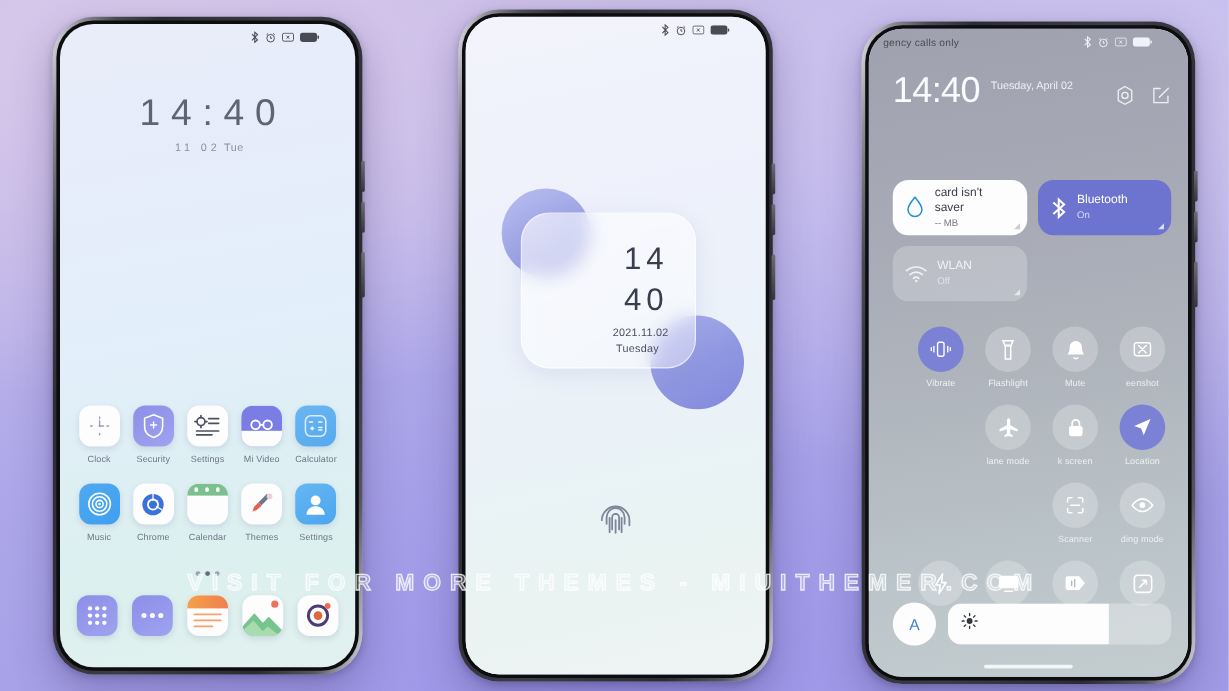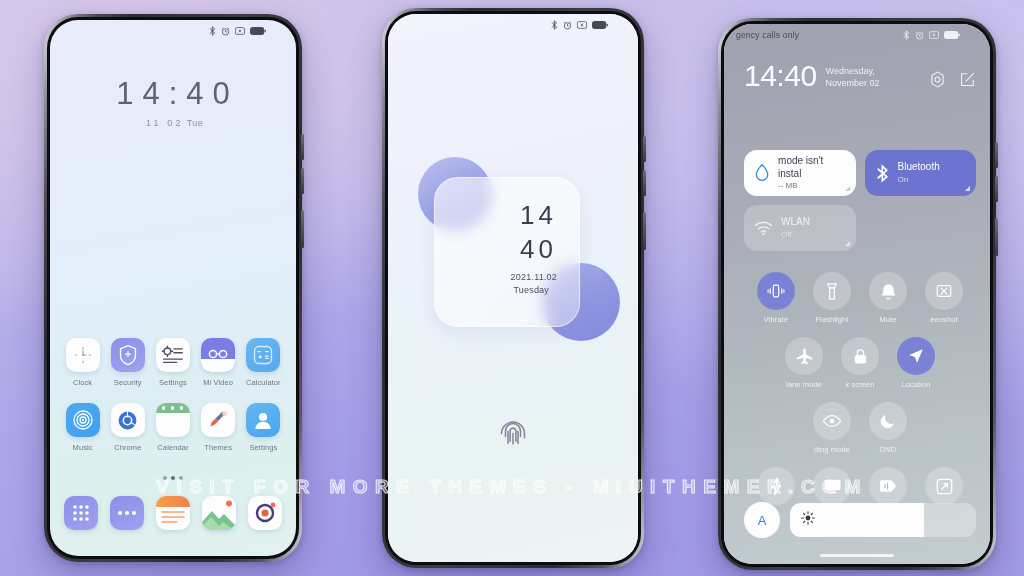--- a/index.html
+++ b/index.html
@@ -81,21 +81,21 @@
 
   
   .ls { position: absolute; inset: 0;
     background: linear-gradient(168deg,#f2f3fb 0%,#eef1fb 30%,#eaf2f8 58%,#e9f3f2 80%,#eef4f3 100%); }
   .blob { position: absolute; border-radius: 50%; }
   .blob.b1 { width: 74px; height: 74px; left: 30px; top: 143px;
     background: linear-gradient(150deg,#b9bfef 0%,#9aa1e4 60%,#8f96e0 100%); }
   .blob.b2 { width: 78px; height: 78px; left: 154px; top: 249px;
     background: linear-gradient(150deg,#aab1ea 0%,#8f96e1 55%,#8289dd 100%); }
   .ls-card {
-    position: absolute; left: 46px; top: 163px; width: 146px; height: 150px;
+    position: absolute; left: 46px; top: 163px; width: 146px; height: 130px;
     border-radius: 24px;
     background: linear-gradient(145deg, rgba(255,255,255,.62), rgba(255,255,255,.40));
     border: 1px solid rgba(255,255,255,.6);
     backdrop-filter: blur(7px);
     box-shadow: 0 5px 18px rgba(120,125,190,.14);
   }
   .ls-card .hh, .ls-card .mm {
     position: absolute; right: 22px; font-size: 26px; color: #3a3d4d;
     letter-spacing: 4px; font-weight: 400;
   }
@@ -128,21 +128,21 @@
   .bigtile.on .tt { color: #ffffff; }
   .bigtile.off .tt { color: #f0f2f6; }
   .bigtile .sub { font-size: 8px; opacity: .72; display: block; margin-top: 1px; }
   .bigtile .corner { position: absolute; right: 6px; bottom: 5px;
     width: 0; height: 0; border-left: 5px solid transparent; }
   .bigtile.white .corner { border-bottom: 5px solid #c9ccd8; }
   .bigtile.on .corner { border-bottom: 5px solid rgba(255,255,255,.75); }
   .bigtile.off .corner { border-bottom: 5px solid rgba(255,255,255,.6); }
 
   .cc-toggles { position: absolute; top: 248px; left: 16px; right: 10px; }
-  .tg-row { display: flex; justify-content: center; margin-bottom: 13px; }
+  .tg-row { display: flex; justify-content: flex-end; margin-bottom: 13px; }
   .tg { width: 56px; text-align: center; }
   .tg .circ { width: 38px; height: 38px; border-radius: 50%; margin: 0 auto 5px;
     display: flex; align-items: center; justify-content: center;
     background: rgba(255,255,255,.24); }
   .tg .circ.on { background: #7b82d6; }
   .tg .lbl { font-size: 7.5px; color: #eef0f5; white-space: nowrap; letter-spacing: .1px; }
 
   .cc-bright { position: absolute; bottom: 26px; left: 20px; right: 14px;
     display: flex; align-items: center; gap: 10px; }
   .auto-btn { width: 36px; height: 36px; border-radius: 50%; background: #fdfdfe;
@@ -454,21 +454,21 @@
         </svg>
         <svg class="sbi" width="16" height="8" viewBox="0 0 18 9">
           <rect x="0" y="0" width="16" height="9" rx="3" fill="#f0f2f7"></rect>
           <rect x="16.4" y="3" width="1.4" height="3" rx="0.6" fill="#f0f2f7"></rect>
         </svg>
       </div>
 
       <div class="cc-top">
         <div class="cc-clockline">
           <div class="cc-time">14:40</div>
-          <div class="cc-date">Wednesday, November 02</div>
+          <div class="cc-date">Tuesday, April 02</div>
           <div class="cc-acts">
             <span>
               <svg width="17" height="17" viewBox="0 0 20 20">
                 <path d="M10 1.3 16.6 5v10L10 18.7 3.4 15V5z" fill="none" stroke="#eef0f5" stroke-width="1.3"></path>
                 <circle cx="10" cy="10" r="3" fill="none" stroke="#eef0f5" stroke-width="1.3"></circle>
               </svg>
             </span>
             <span>
               <svg width="17" height="17" viewBox="0 0 20 20">
                 <path d="M16.8 10.8V17H3V3.2h6.2" fill="none" stroke="#eef0f5" stroke-width="1.3" stroke-linecap="round"></path>
@@ -478,21 +478,21 @@
           </div>
         </div>
       </div>
 
       <div class="cc-big">
         <div class="bigtile white">
           <svg width="17" height="20" viewBox="0 0 18 22">
             <path d="M9 1.6c3.4 4 6.4 7 6.4 11.2A6.4 6.4 0 0 1 9 19.2a6.4 6.4 0 0 1-6.4-6.4C2.6 8.6 5.6 5.6 9 1.6z" fill="none" stroke="#1f8fd6" stroke-width="1.4"></path>
           </svg>
           <div class="tt">
-            <span>mode isn't instal</span>
+            <span>card isn't saver</span>
             <span class="sub">-- MB</span>
           </div>
           <span class="corner"></span>
         </div>
         <div class="bigtile on">
           <svg width="15" height="19" viewBox="0 0 12 18">
             <path d="M1.5 4.5 10 12 5.8 15.9V2.1L10 6 1.5 13.5" fill="none" stroke="#fff" stroke-width="1.6"></path>
           </svg>
           <div class="tt">
             <span>Bluetooth</span>
@@ -584,34 +584,37 @@
                 <path d="M17.5 2.5 2.5 8.8l6.3 2.4 2.4 6.3z" fill="#fff"></path>
               </svg>
             </div>
             <div class="lbl">Location</div>
           </div>
         </div>
 
         <div class="tg-row">
           <div class="tg">
             <div class="circ">
+              <svg width="18" height="18" viewBox="0 0 20 20">
+                <g fill="none" stroke="#fff" stroke-width="1.4" stroke-linecap="round">
+                  <path d="M3 7V4.4A1.4 1.4 0 0 1 4.4 3H7M13 3h2.6A1.4 1.4 0 0 1 17 4.4V7M17 13v2.6a1.4 1.4 0 0 1-1.4 1.4H13M7 17H4.4A1.4 1.4 0 0 1 3 15.6V13"></path>
+                  <path d="M6 10h8"></path>
+                </g>
+              </svg>
+            </div>
+            <div class="lbl">Scanner</div>
+          </div>
+          <div class="tg">
+            <div class="circ">
               <svg width="20" height="14" viewBox="0 0 22 14">
                 <path d="M11 1.2C5.6 1.2 1.6 7 1.6 7s4 5.8 9.4 5.8S20.4 7 20.4 7 16.4 1.2 11 1.2z" fill="none" stroke="#fff" stroke-width="1.4"></path>
                 <circle cx="11" cy="7" r="2.6" fill="#fff"></circle>
               </svg>
             </div>
             <div class="lbl">ding mode</div>
-          </div>
-          <div class="tg">
-            <div class="circ">
-              <svg width="18" height="18" viewBox="0 0 20 20">
-                <path d="M16.6 12.9A7.4 7.4 0 0 1 7.1 3.4a7.5 7.5 0 1 0 9.5 9.5z" fill="#fff"></path>
-              </svg>
-            </div>
-            <div class="lbl">DND</div>
           </div>
         </div>
 
         <div class="tg-row">
           <div class="tg">
             <div class="circ">
               <svg width="14" height="19" viewBox="0 0 14 20">
                 <path d="M8.6 1.4 2.4 11h4L5.4 18.6 11.6 9h-4z" fill="none" stroke="#fff" stroke-width="1.4" stroke-linejoin="round"></path>
               </svg>
             </div>

